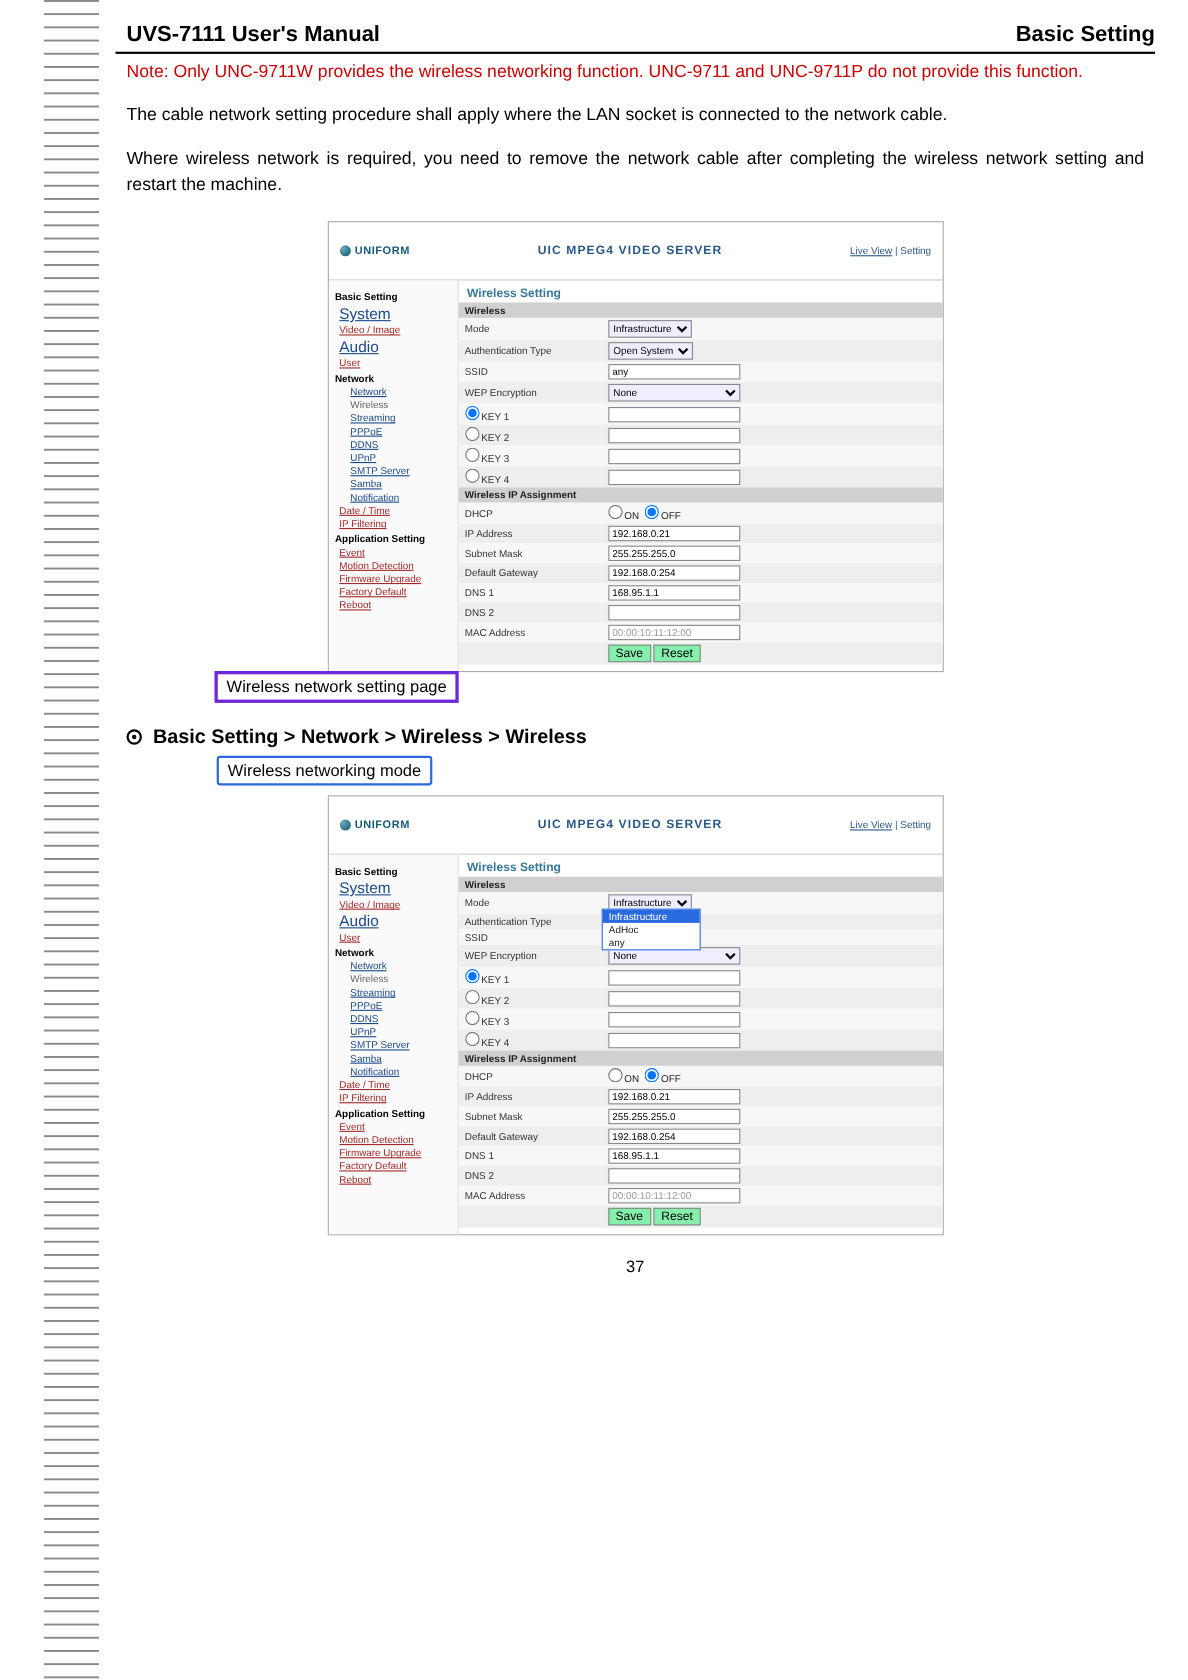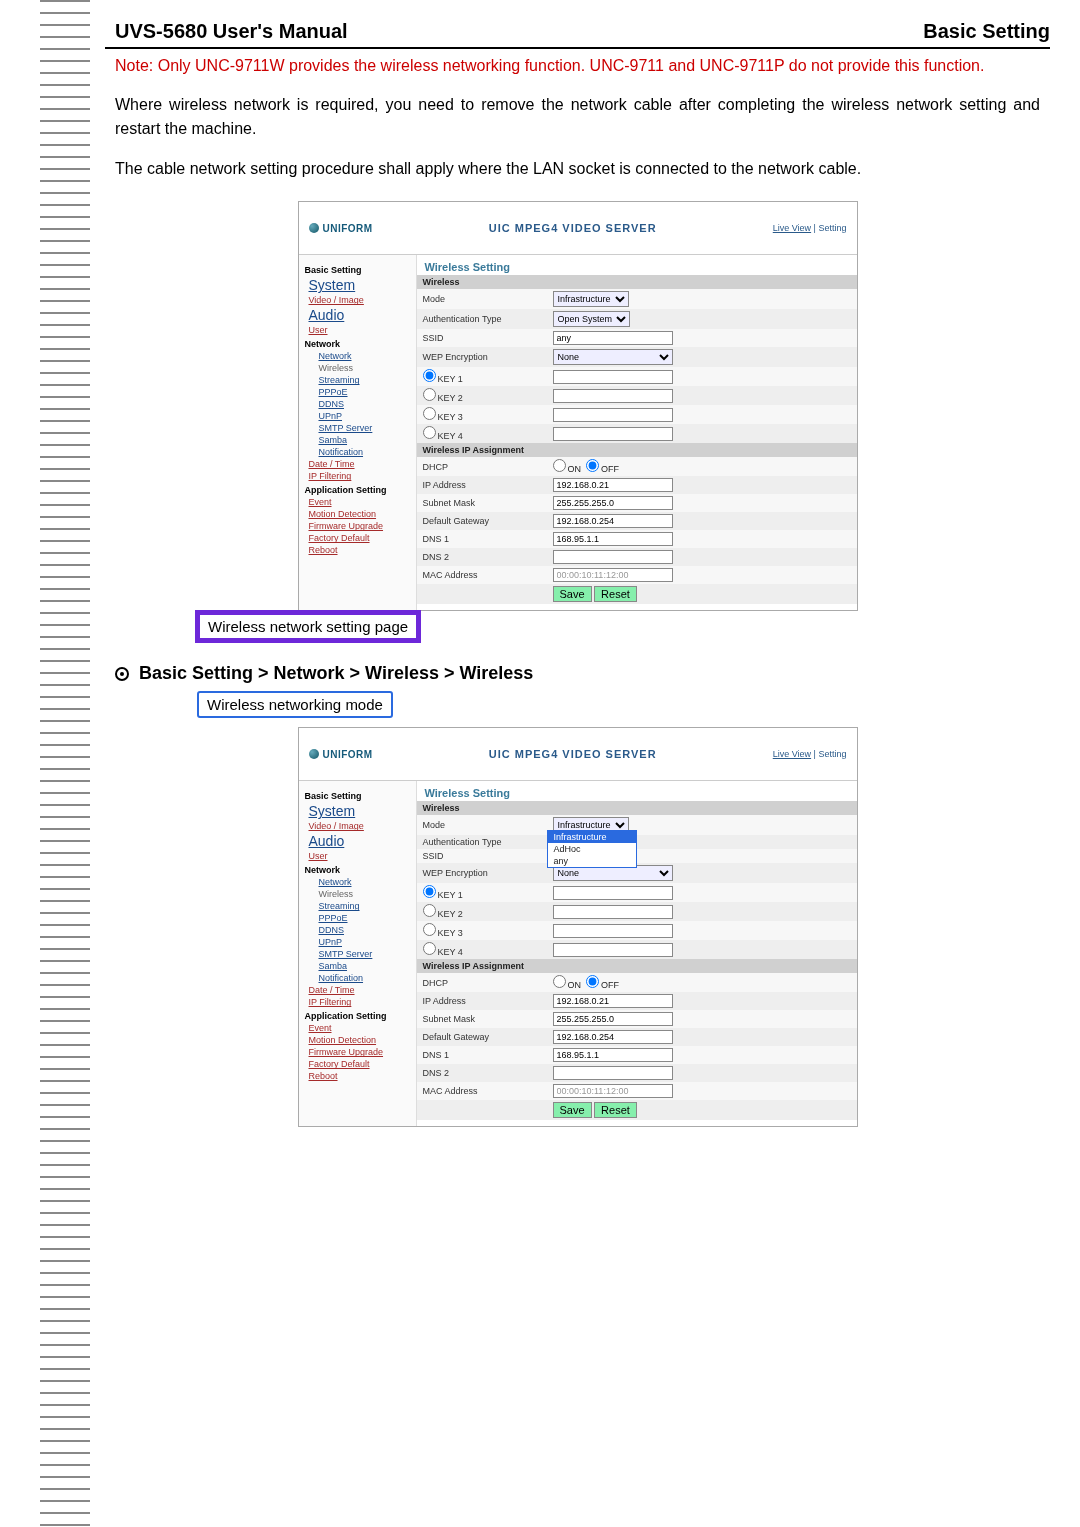--- a/index.html
+++ b/index.html
@@ -90,21 +90,21 @@
     height: 14px; width: 120px; background: #fff;
   }
   .txt.ro { color: #999; }
   select.sel { font-size: 9px; border: 1px solid #888; height: 16px; background: #eef; }
   .radio { margin-right: 2px; }
   .btn {
     font-size: 11px; border: 1px solid #888; background: #86efac;
     padding: 1px 6px; cursor: pointer;
   }
   .caption-box {
-    border: 5px solid #6d28d9; padding: 3px 8px; font-size: 15px;
+    border: 3px solid #6d28d9; padding: 3px 8px; font-size: 15px;
     margin-top: -1px; background: #fff; align-self: flex-start;
     margin-left: 90px;
   }
   .caption-box.blue { border: 2px solid #2a6adf; border-radius: 3px; margin-left: 80px; position: relative; }
   .sub-heading {
     font-size: 18px; font-weight: bold; padding: 14px 10px 8px 10px;
     display: flex; align-items: center; gap: 10px;
   }
   .odot {
     display:inline-block; width:14px; height:14px; border:2px solid #000;
@@ -121,28 +121,28 @@
   .page-number { text-align: center; font-size: 15px; padding: 14px 0 30px 0; }
 </style>
 </head>
 <body>
 
 <div class="page">
   <div class="spine"></div>
   <div class="content">
 
     <div class="header">
-      <span>UVS-5680 User's Manual</span>
+      <span>UVS-7111 User's Manual</span>
       <span>Basic Setting</span>
     </div>
 
 
     <div class="note-red">Note: Only UNC-9711W provides the wireless networking function. UNC-9711 and UNC-9711P do not provide this function.</div>
+    <div class="body-text">The cable network setting procedure shall apply where the LAN socket is connected to the network cable.</div>
     <div class="body-text">Where wireless network is required, you need to remove the network cable after completing the wireless network setting and restart the machine.</div>
-    <div class="body-text">The cable network setting procedure shall apply where the LAN socket is connected to the network cable.</div>
 
     <div class="screenshot-wrap">
       <div class="screenshot">
         <div class="ss-header">
           <div class="brand">
             <span class="brand-dot"></span>
             <span class="brand-text">UNIFORM</span>
           </div>
           <span class="server-title">UIC MPEG4 VIDEO SERVER</span>
           <span class="toplinks">
@@ -401,15 +401,16 @@
                 <button class="btn">Reset</button>
               </td>
                   </tr>
             </tbody>
               </table>
           </div>
         </div>
       </div>
     </div>
 
+    <div class="page-number">37</div>
 
   </div>
 </div>
 
 </body></html>

